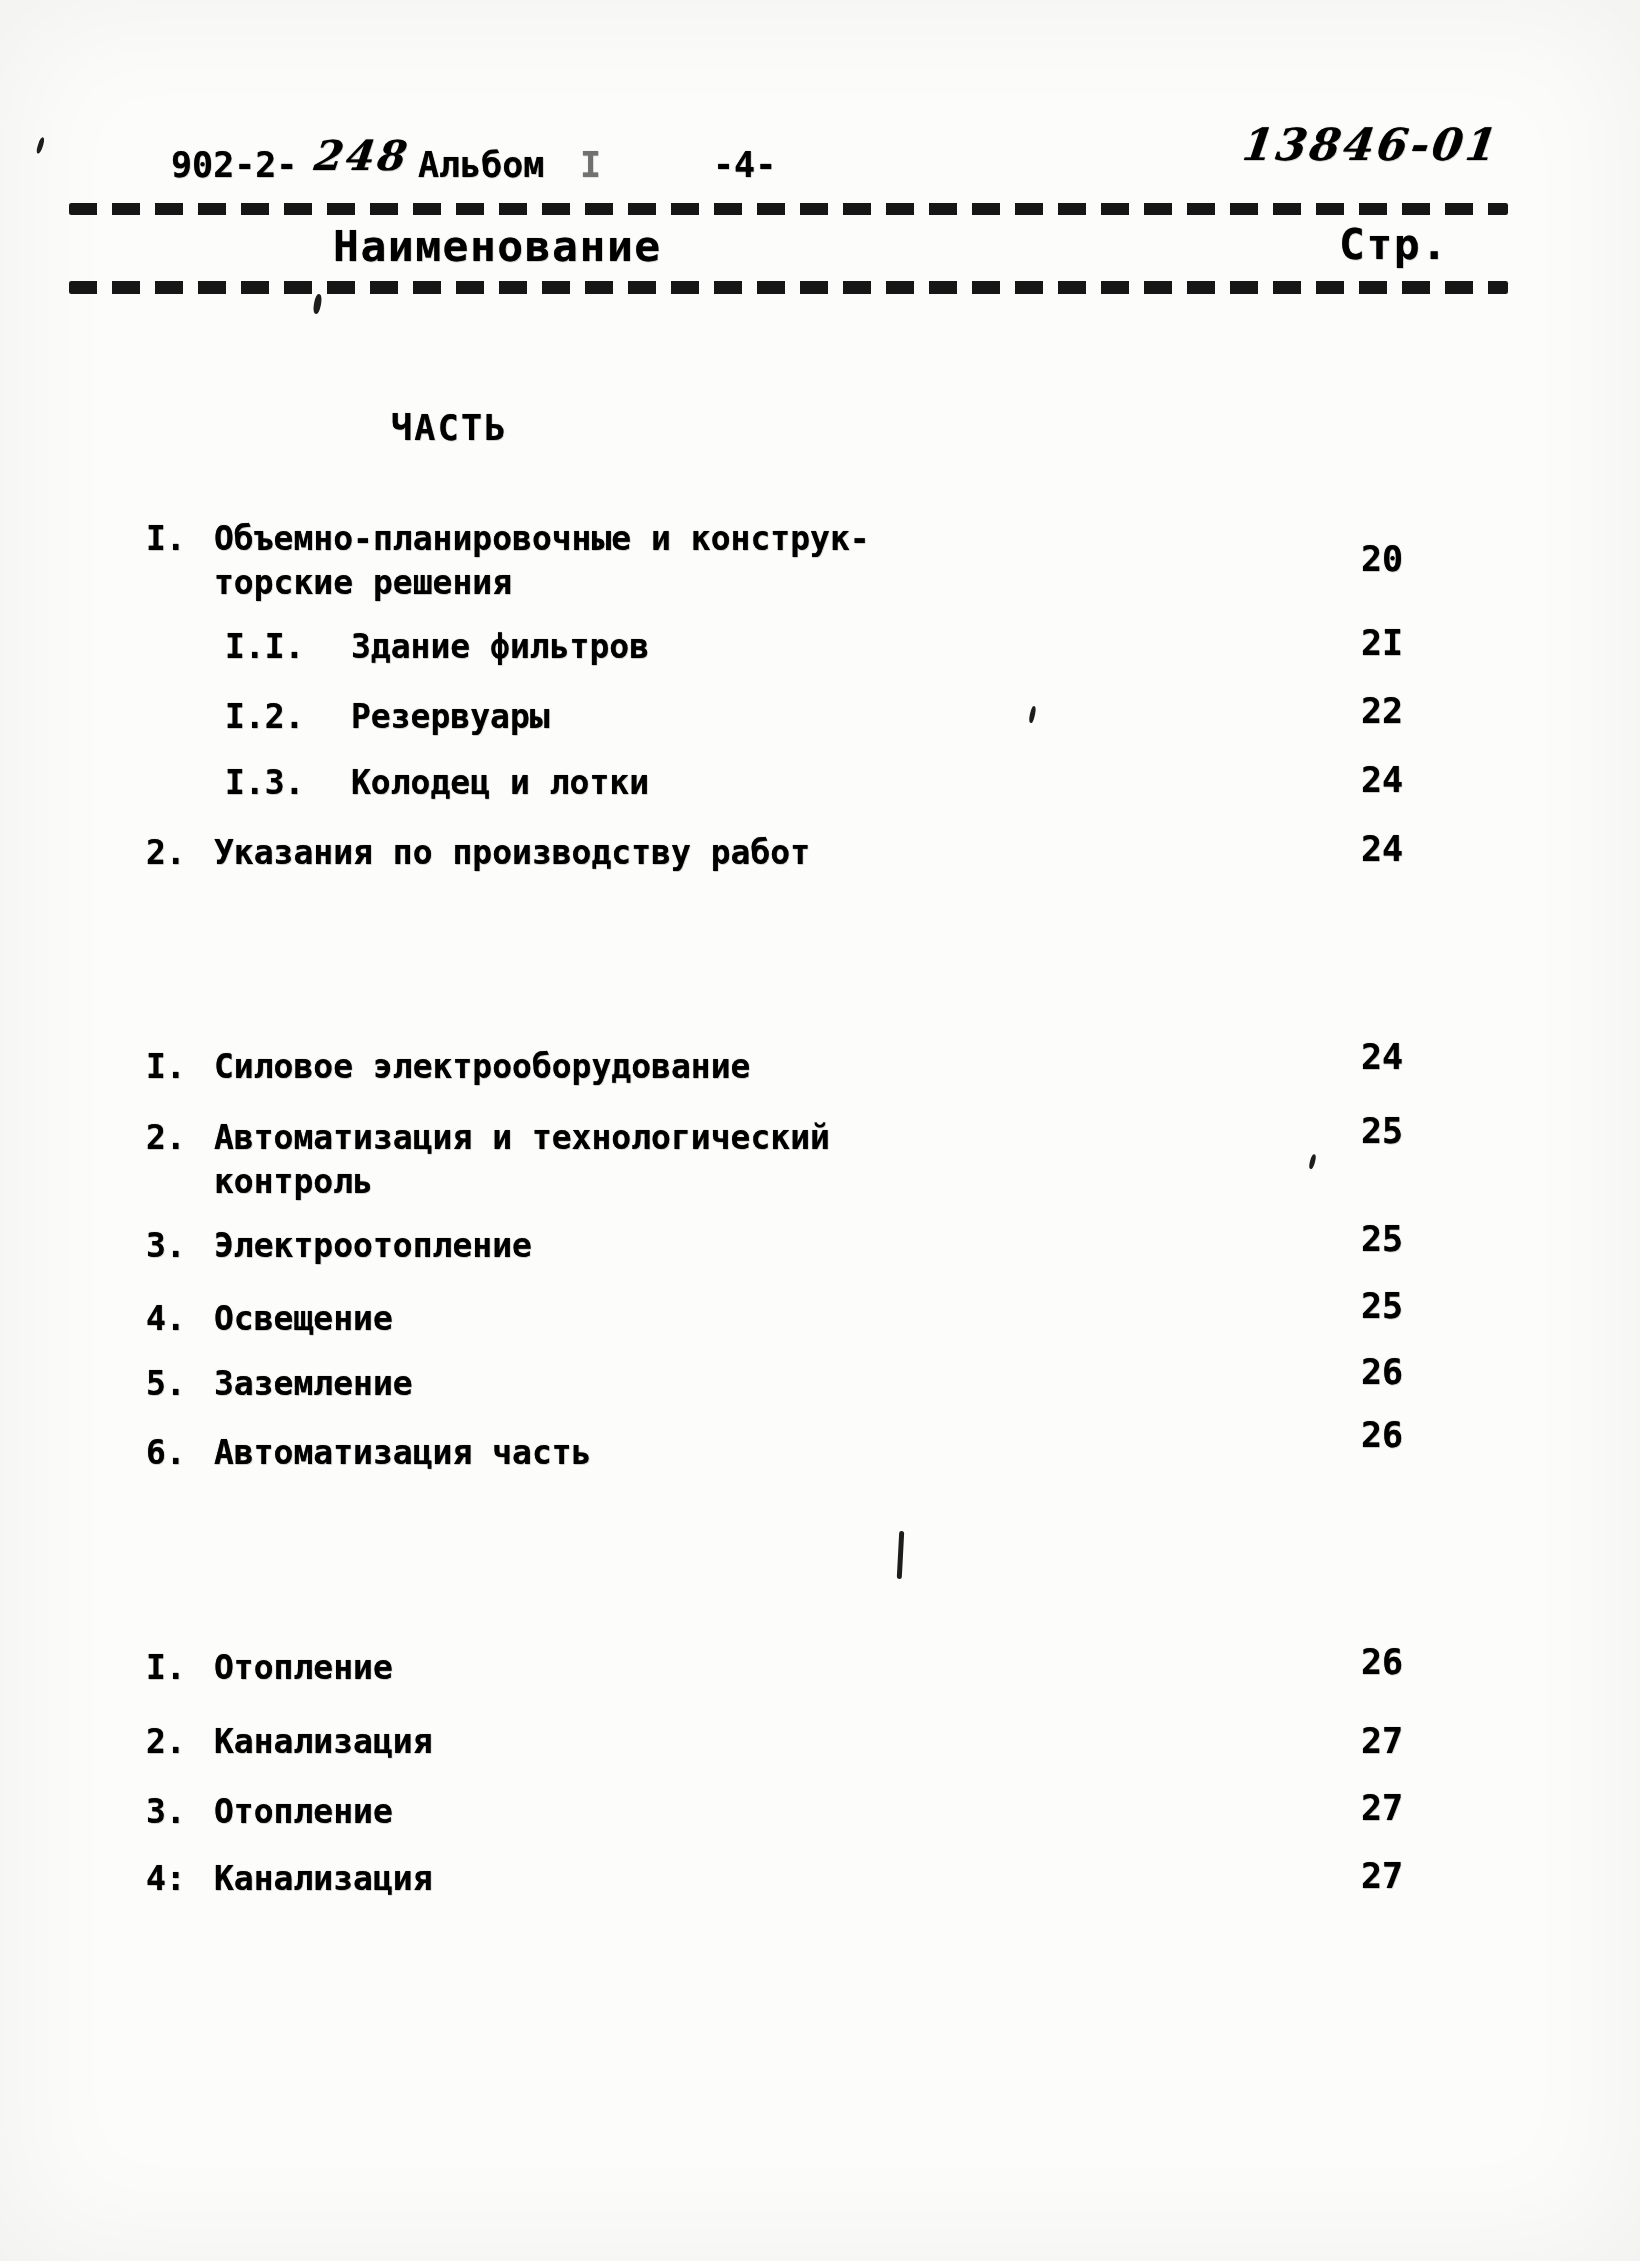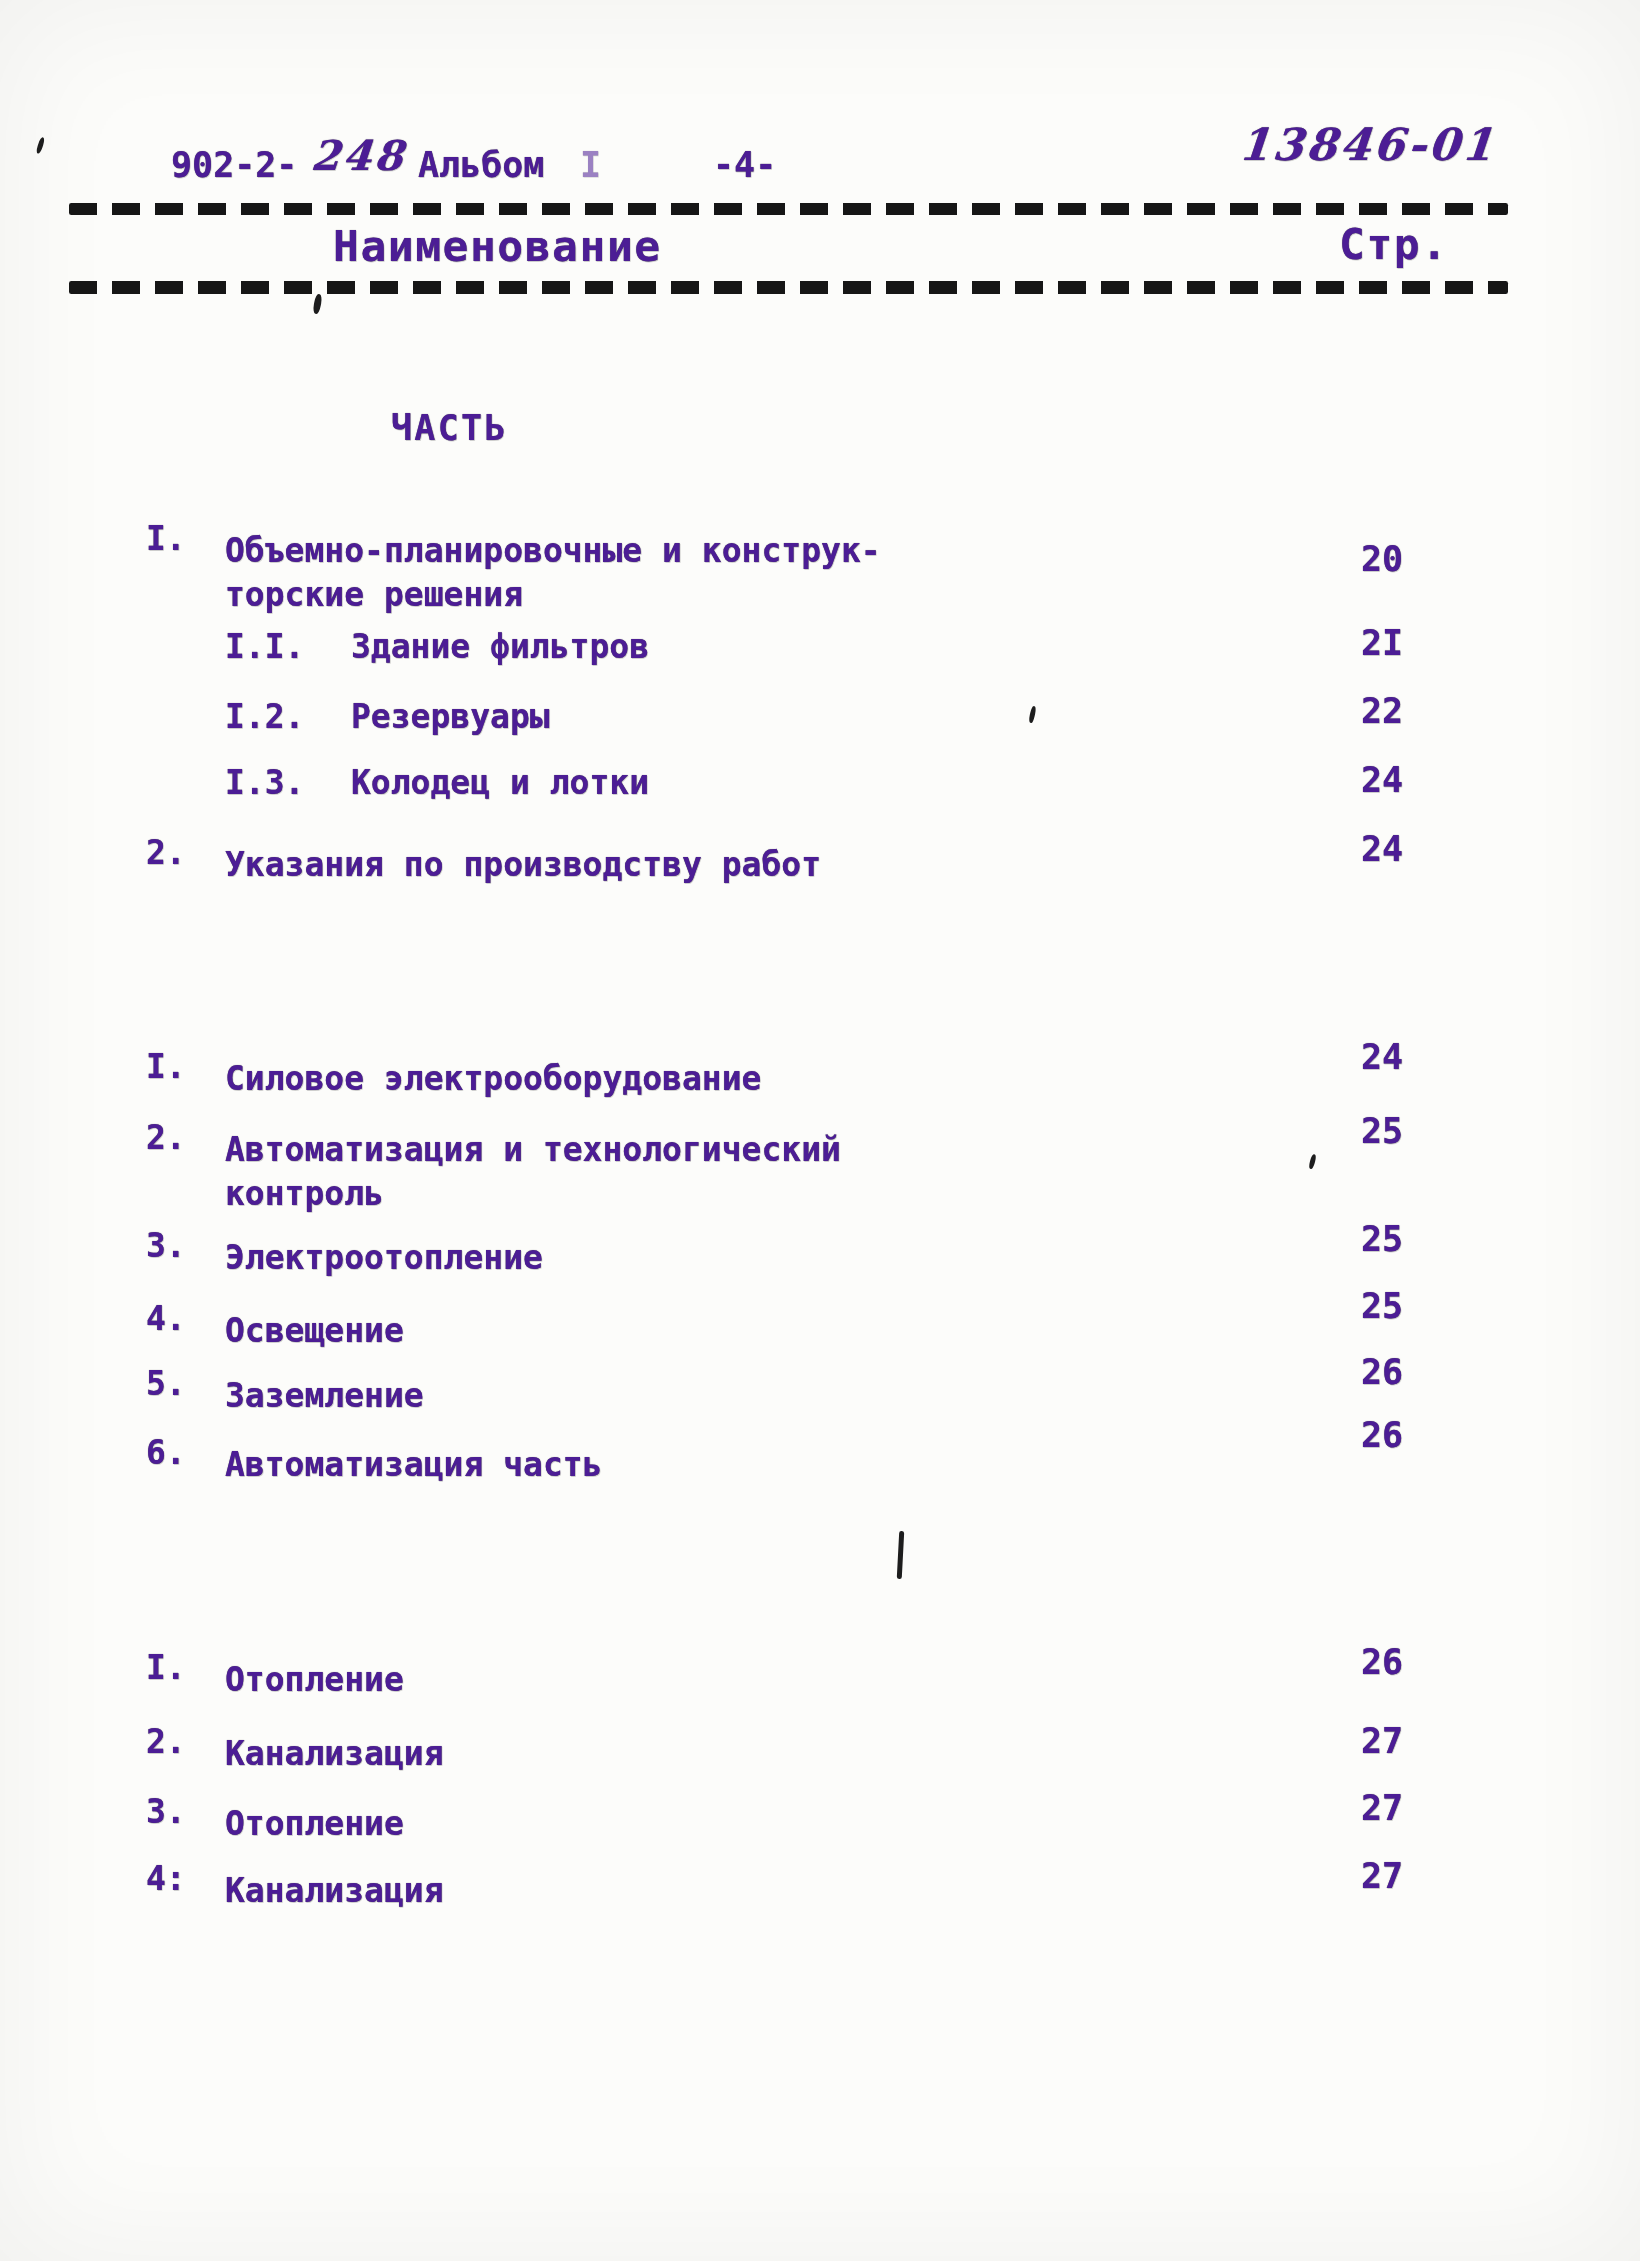--- a/index.html
+++ b/index.html
@@ -5,21 +5,21 @@
   html,body{margin:0;padding:0;background:#e8e8e6;}
   .page{
     position:relative;
     width:1640px;height:2261px;
     margin:0 auto;
     background:#fcfcfa;
     overflow:hidden;
     box-shadow:inset 0 0 135px rgba(0,0,0,0.05);
     font-family:"DejaVu Sans Mono","Liberation Mono",monospace;
     font-weight:700;
-    color:#4c1d95;
+    color:#000000;
     font-size:33px;
     line-height:44px;
   }
   .ink{ text-shadow:0 0 0.8px rgba(10,10,10,.70), 0.8px 0.8px 0 rgba(10,10,10,.14); }
   .abs{ position:absolute; white-space:nowrap; }
 
   
   .hd-typed{ font-size:35px; }
   .hand{
     font-family:"DejaVu Serif","Liberation Serif",serif;
@@ -40,21 +40,21 @@
   .colhead{ font-size:43px; letter-spacing:1.5px; }
 
   
   .sec-title{ font-size:35px; letter-spacing:2.3px; }
 
   
   .row{ position:absolute; left:0; width:100%; height:0; }
   .row>span{ position:absolute; top:0; }
   .num-l1{ left:146px; }
   .num-l2{ left:225px; }
-  .txt-l1{ left:225px; white-space:pre-line;margin-top:12px; }
+  .txt-l1{ left:214px; white-space:pre-line; }
   .txt-l2{ left:351px; }
   .pg{ left:1361px; font-size:35px; }
 
   
   .mark{ position:absolute; background:#1d1d1d; border-radius:45%; }
 </style>
 </head>
 <body>
 
 <div class="page">

